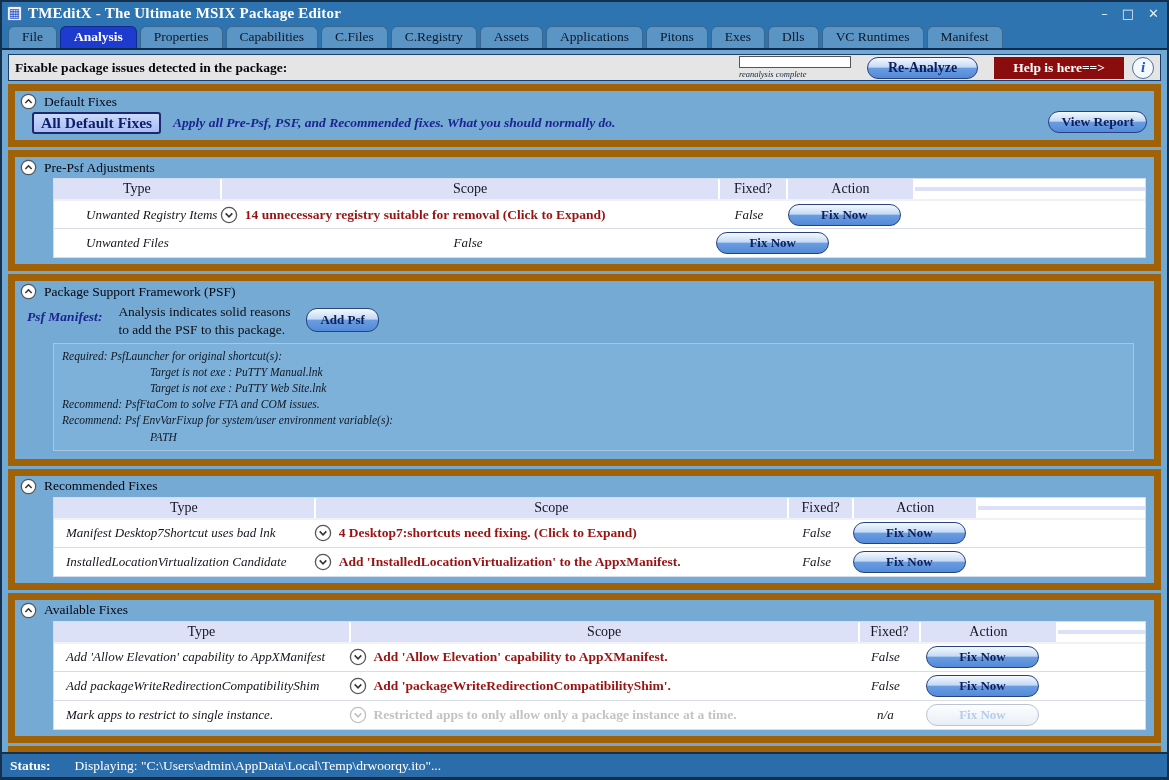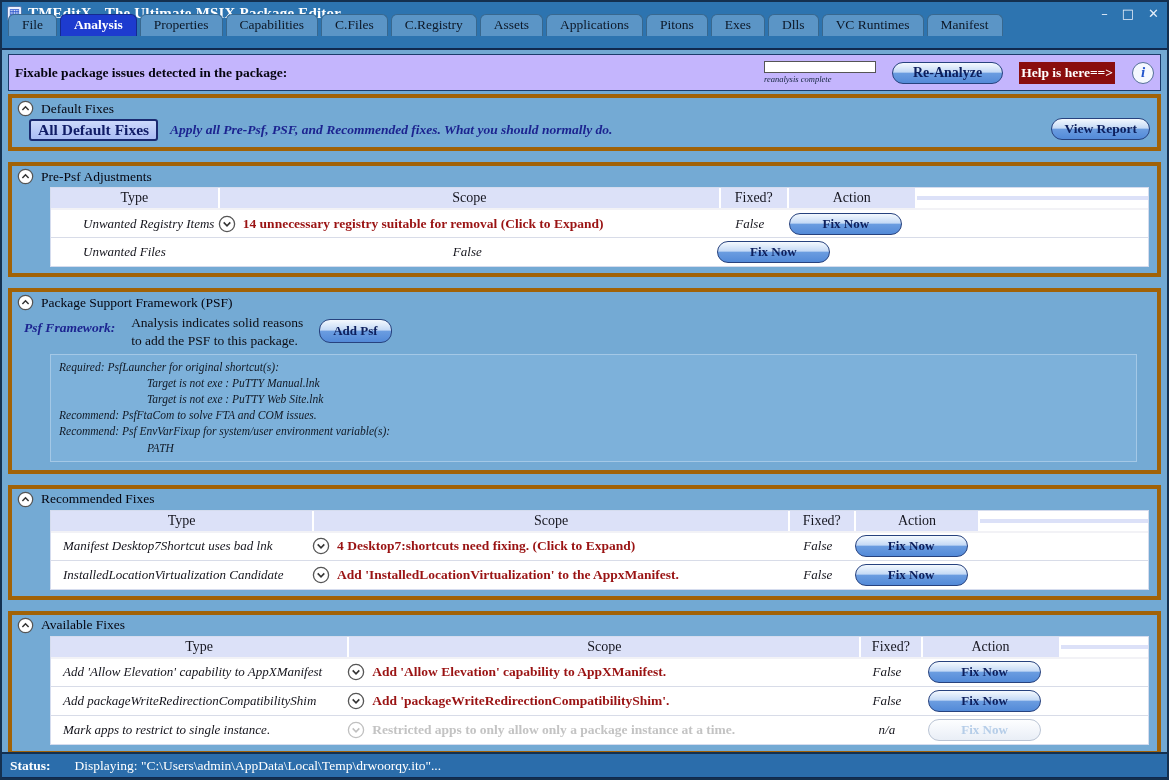--- a/index.html
+++ b/index.html
@@ -17,56 +17,56 @@
     width:15px; height:15px; background:#eef2ff; border:1px solid #5577aa; border-radius:2px;
     color:#2b55cc; font-size:12px; line-height:13px; text-align:center; margin-right:6px;
     font-family:"DejaVu Sans", sans-serif;
   }
   .apptitle { color:#ffffff; font-weight:bold; font-size:15px; letter-spacing:.2px; flex:1; }
   .winctrls { display:flex; gap:14px; color:#e8f0fa; font-size:13px; font-family:"DejaVu Sans",sans-serif; }
   .winctrls span { cursor:default; line-height:18px; }
   
   .tabbar {
     height:25px; background:#2d74b0; display:flex; align-items:flex-end;
-    padding:0 0 12px 6px; flex:0 0 auto; border-bottom:2px solid #10294e;
+    padding:0 0 0 6px; flex:0 0 auto; border-bottom:2px solid #10294e;
   }
   .tab {
     background:#5b95c6; border:1px solid #38688f; border-bottom:none;
     border-radius:6px 6px 0 0; padding:2px 13px 2px 13px; margin-right:3px;
     font-size:13.5px; color:#0c1726; height:22px; white-space:nowrap;
   }
   .tab.active { background:#1d3bcf; color:#ffffff; font-weight:bold; border-color:#152a8e; }
   
   .main { flex:1 1 auto; padding:4px 6px 0 6px; overflow:hidden; }
   .issuesbar {
-    height:37px; border:1px solid #1c3c6a; display:flex; align-items:center;
-    padding:0 6px; margin-bottom:3px; background:#c4b5fd;
+    height:27px; border:1px solid #1c3c6a; display:flex; align-items:center;
+    padding:0 6px; margin-bottom:3px; background:#e5e5e5;
   }
   .issues-heading { font-weight:bold; font-size:13.5px; color:#05050f; flex:1; }
   .progresswrap { width:112px; margin-right:16px; display:flex; flex-direction:column; }
   .progressbox { height:12px; border:1px solid #555; background:#fff; }
   .progressfill { height:100%; width:100%; background:#2f9e41; }
   .progresslabel { font-size:8.5px; font-style:italic; color:#13243d; margin-top:1px; }
   .btn {
     font-family:inherit; font-weight:bold; color:#0d1f5c; cursor:pointer;
     border:1.5px solid #27427e; border-radius:11px;
     background:linear-gradient(180deg,#f4f9fe 0%,#c5daf6 45%,#6a9ce0 52%,#538ad8 100%);
   }
   .btn-reanalyze { height:22px; padding:0 20px; font-size:14px; margin-right:16px; }
   .helpbox {
     background:#8a0d0d; color:#ffffff; font-weight:bold; font-size:13.5px;
-    padding:3px 2px; margin-right:17px;
+    padding:3px 19px; margin-right:8px;
   }
   .infocircle {
     width:22px; height:22px; border-radius:50%; background:#f4f8ff; border:1.5px solid #557099;
     color:#2255cc; font-weight:bold; font-style:italic; font-size:15px;
     display:flex; align-items:center; justify-content:center; cursor:pointer;
   }
   
-  .section { border:4px solid #a16207; margin-bottom:11px; position:relative; background:#74aad4; }
+  .section { border:7px solid #a16207; margin-bottom:3px; position:relative; background:#74aad4; }
   .sec-head { display:flex; align-items:center; gap:7px; padding:2px 4px 2px 5px; }
   .sec-title { font-size:13.5px; color:#05050f; }
   .chev { display:inline-flex; cursor:pointer; flex:0 0 auto; }
   
   .default-content { display:flex; align-items:center; gap:12px; padding:0 6px 6px 17px; }
   .flatbtn {
     background:linear-gradient(180deg,#ccd9fb,#a9bcf4); border:2px solid #1b2a70;
     border-radius:3px; color:#101c66; font-weight:bold; font-family:Liberation Serif, serif; cursor:pointer;
   }
   .btn-alldefault { font-size:15.5px; padding:0 7px; }
@@ -228,21 +228,21 @@
       <div class="sec-head">
         <span class="chev">
           <svg width="17" height="17" viewBox="0 0 18 18">
               <circle cx="9" cy="9" r="7.6" fill="#fff" stroke="#555" stroke-width="1.3"></circle>
               <path d="M5.7 10.6 L9 7.2 L12.3 10.6" fill="none" stroke="#333" stroke-width="1.6"></path>
             </svg>
         </span>
         <span class="sec-title">Package Support Framework (PSF)</span>
       </div>
       <div class="psf-row">
-        <span class="psf-label">Psf Framework:</span>
+        <span class="psf-label">Psf Manifest:</span>
         <span class="psf-summary">
           <span>Analysis indicates solid reasons</span><br>
           <span>to add the PSF to this package.</span>
         </span>
         <button class="btn btn-addpsf">Add Psf</button>
       </div>
       <div class="psf-details">
         <div class="psf-line">Required: PsfLauncher for original shortcut(s):</div>
         <div class="psf-line ind">Target is not exe :  PuTTY Manual.lnk</div>
         <div class="psf-line ind">Target is not exe :  PuTTY Web Site.lnk</div>

